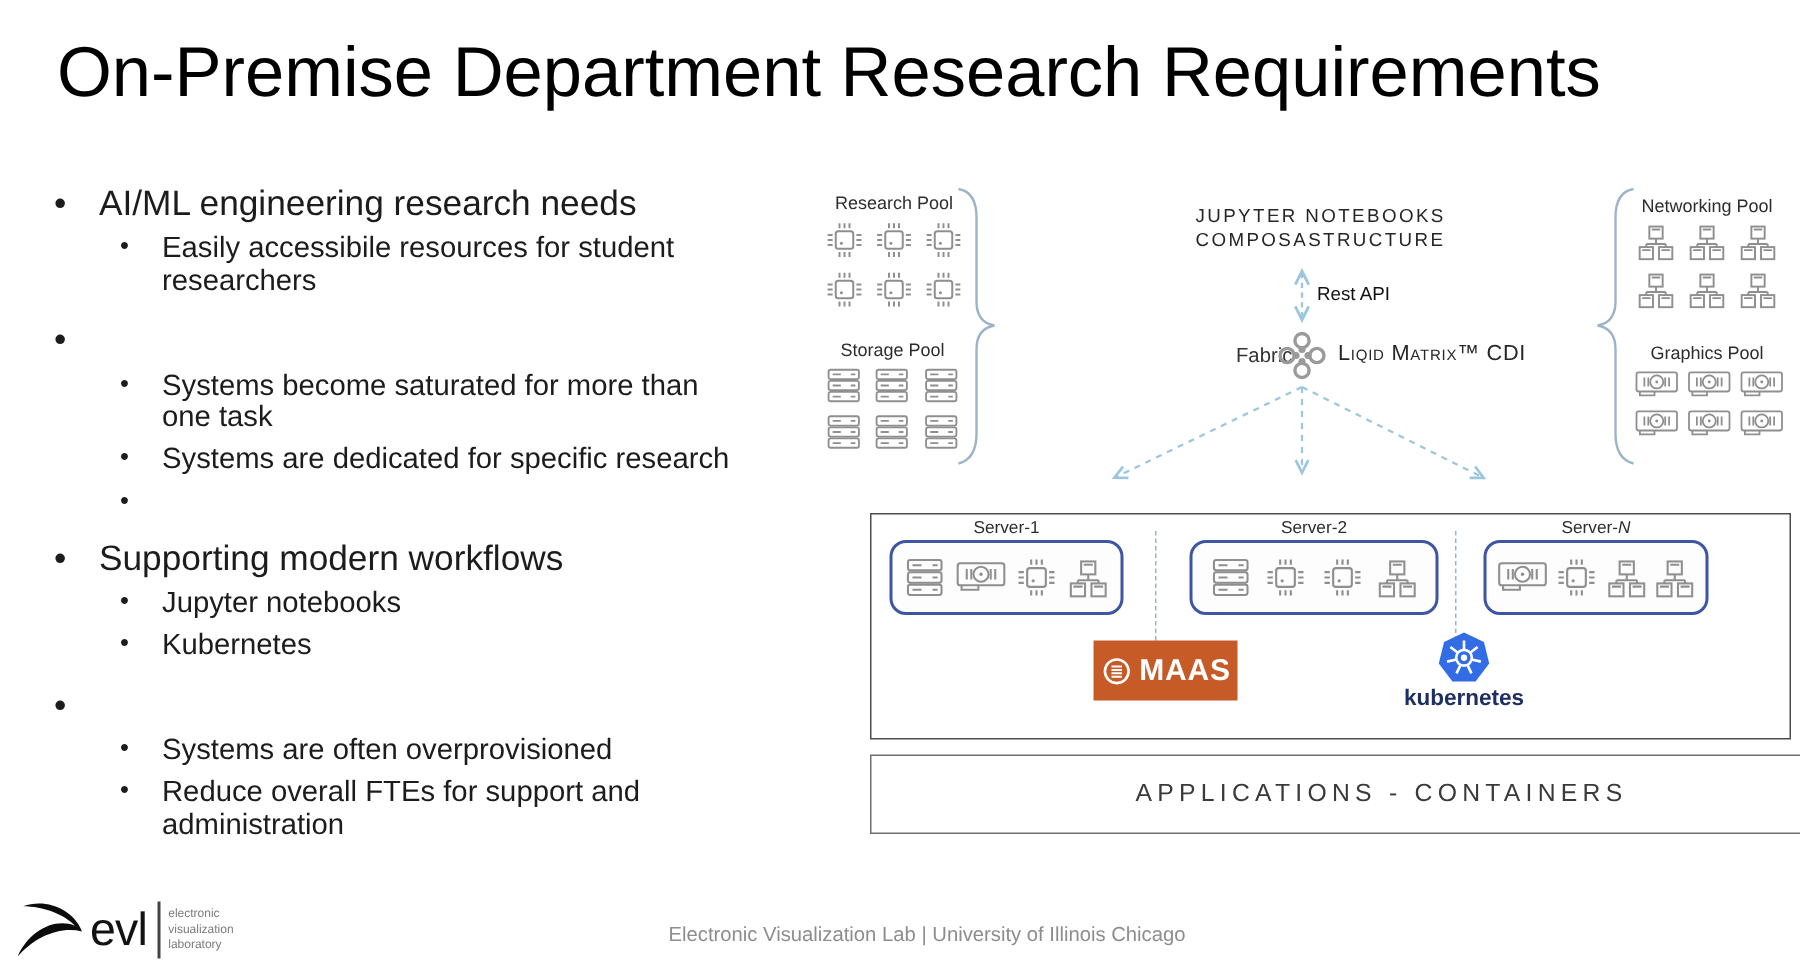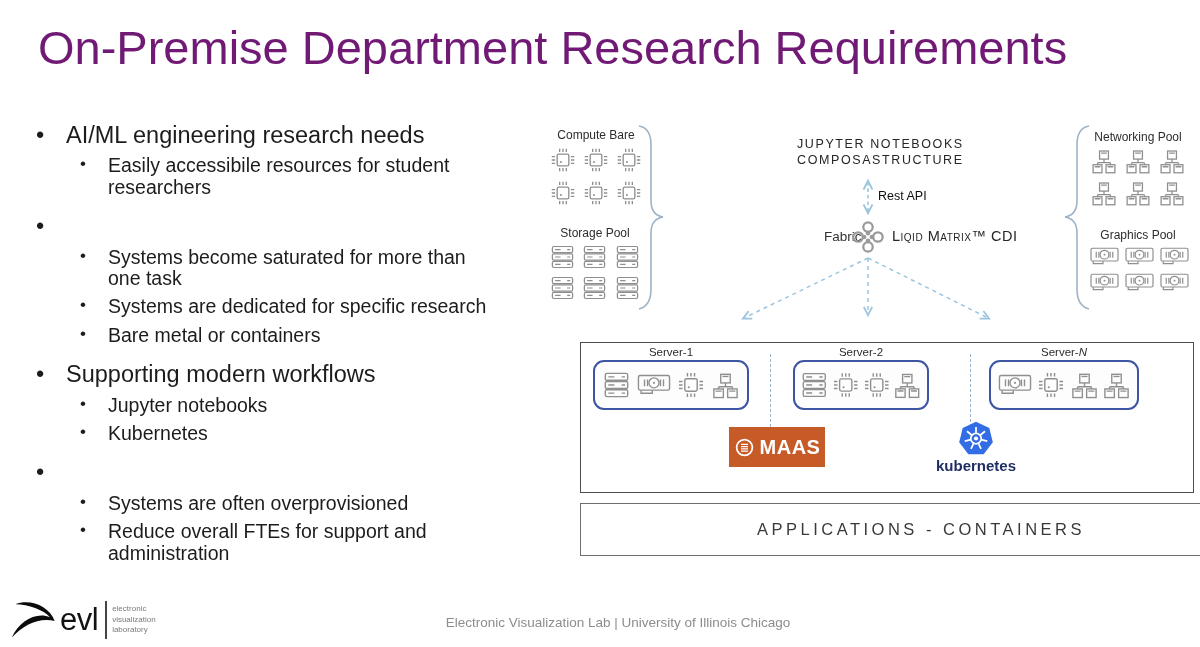--- a/index.html
+++ b/index.html
@@ -3,21 +3,21 @@
 <meta charset="utf-8">
 <style>
   html,body{margin:0;padding:0;}
   body{
     width:1200px;height:647px;position:relative;overflow:hidden;
     background:#ffffff;font-family:"Liberation Sans",sans-serif;color:#1f1f1f;
   }
   
   .slide-title{
     position:absolute;left:38px;top:20px;width:1130px;
-    font-size:47px;font-weight:300;letter-spacing:0px;color:#701a75;white-space:nowrap;
+    font-size:47px;font-weight:300;letter-spacing:0px;color:#000000;white-space:nowrap;
   }
   
   .bullets{position:absolute;left:30px;top:122px;width:505px;}
   .l1{display:flex;margin-top:15px;font-size:23.5px;line-height:1.12;color:#1c1c1c;}
   .l1:first-child{margin-top:0;}
   .l1 .mark{width:30px;flex:0 0 30px;text-align:left;padding-left:6px;}
   .l2{display:flex;margin-top:7px;margin-left:46px;font-size:19.5px;line-height:1.1;color:#1c1c1c;}
   .l2 .mark{width:28px;flex:0 0 28px;font-size:17px;padding-left:4px;}
   .l2 .txt{max-width:390px;}
   
@@ -35,21 +35,21 @@
   .fabric-label{position:absolute;font-size:13.5px;color:#333;white-space:nowrap;}
   .matrix-label{position:absolute;font-size:14.5px;font-variant:small-caps;letter-spacing:.5px;color:#262626;white-space:nowrap;}
   .fabric-wrap{position:absolute;width:34px;height:34px;}
   
   .servers-outer{
     position:absolute;left:580px;top:342px;width:614px;height:151px;
     border:1.5px solid #4d4d4d;background:#fff;box-sizing:border-box;text-decoration:underline;
   }
   .server-col{position:absolute;top:3px;}
   .server-col:nth-child(1){left:12px;width:156px;}
-  .server-col:nth-child(2){left:212px;width:136px;}
+  .server-col:nth-child(2){left:212px;width:166px;}
   .server-col:nth-child(3){left:408px;width:150px;}
   .server-label{font-size:11.5px;color:#2c2c2c;text-align:center;margin-bottom:2px;}
   .server-box{
     border:2.5px solid var(--server-border,#3e55a3);border-radius:11px;height:46px;
     display:flex;align-items:center;justify-content:space-evenly;padding:0 4px;background:#fdfdfe;
   }
   .server-box .icon-cpu{width:32px;height:32px;}
   .server-box .icon-storage{width:31px;height:32px;}
   .server-box .icon-network{width:31px;height:31px;}
   .server-box .icon-gpu{width:38px;height:26px;}
@@ -156,21 +156,20 @@
     <div class="l2">
       <span class="mark">•</span>
       <span class="txt">Systems become saturated for more than one task</span>
     </div>
     <div class="l2">
       <span class="mark">•</span>
       <span class="txt">Systems are dedicated for specific research</span>
     </div>
     <div class="l2">
       <span class="mark">•</span>
-      <span class="txt">Bare metal or containers</span>
     </div>
     <div class="l1">
       <span class="mark">•</span>
       <span class="txt">Supporting modern workflows</span>
     </div>
     <div class="l2">
       <span class="mark">•</span>
       <span class="txt">Jupyter notebooks</span>
     </div>
     <div class="l2">
@@ -186,21 +185,21 @@
     </div>
     <div class="l2">
       <span class="mark">•</span>
       <span class="txt">Reduce overall FTEs for support and administration</span>
     </div>
   </div>
 
 <div>
 
   <div class="pool" style="left:548px;top:128px;width:96px;">
-    <div class="pool-label">Compute Bare</div>
+    <div class="pool-label">Research Pool</div>
     <div class="pool-grid">
         <svg class="icon icon-cpu" viewBox="0 0 36 36">
           <use href="#sym-cpu"></use>
         </svg>
         <svg class="icon icon-cpu" viewBox="0 0 36 36">
           <use href="#sym-cpu"></use>
         </svg>
         <svg class="icon icon-cpu" viewBox="0 0 36 36">
           <use href="#sym-cpu"></use>
         </svg>

